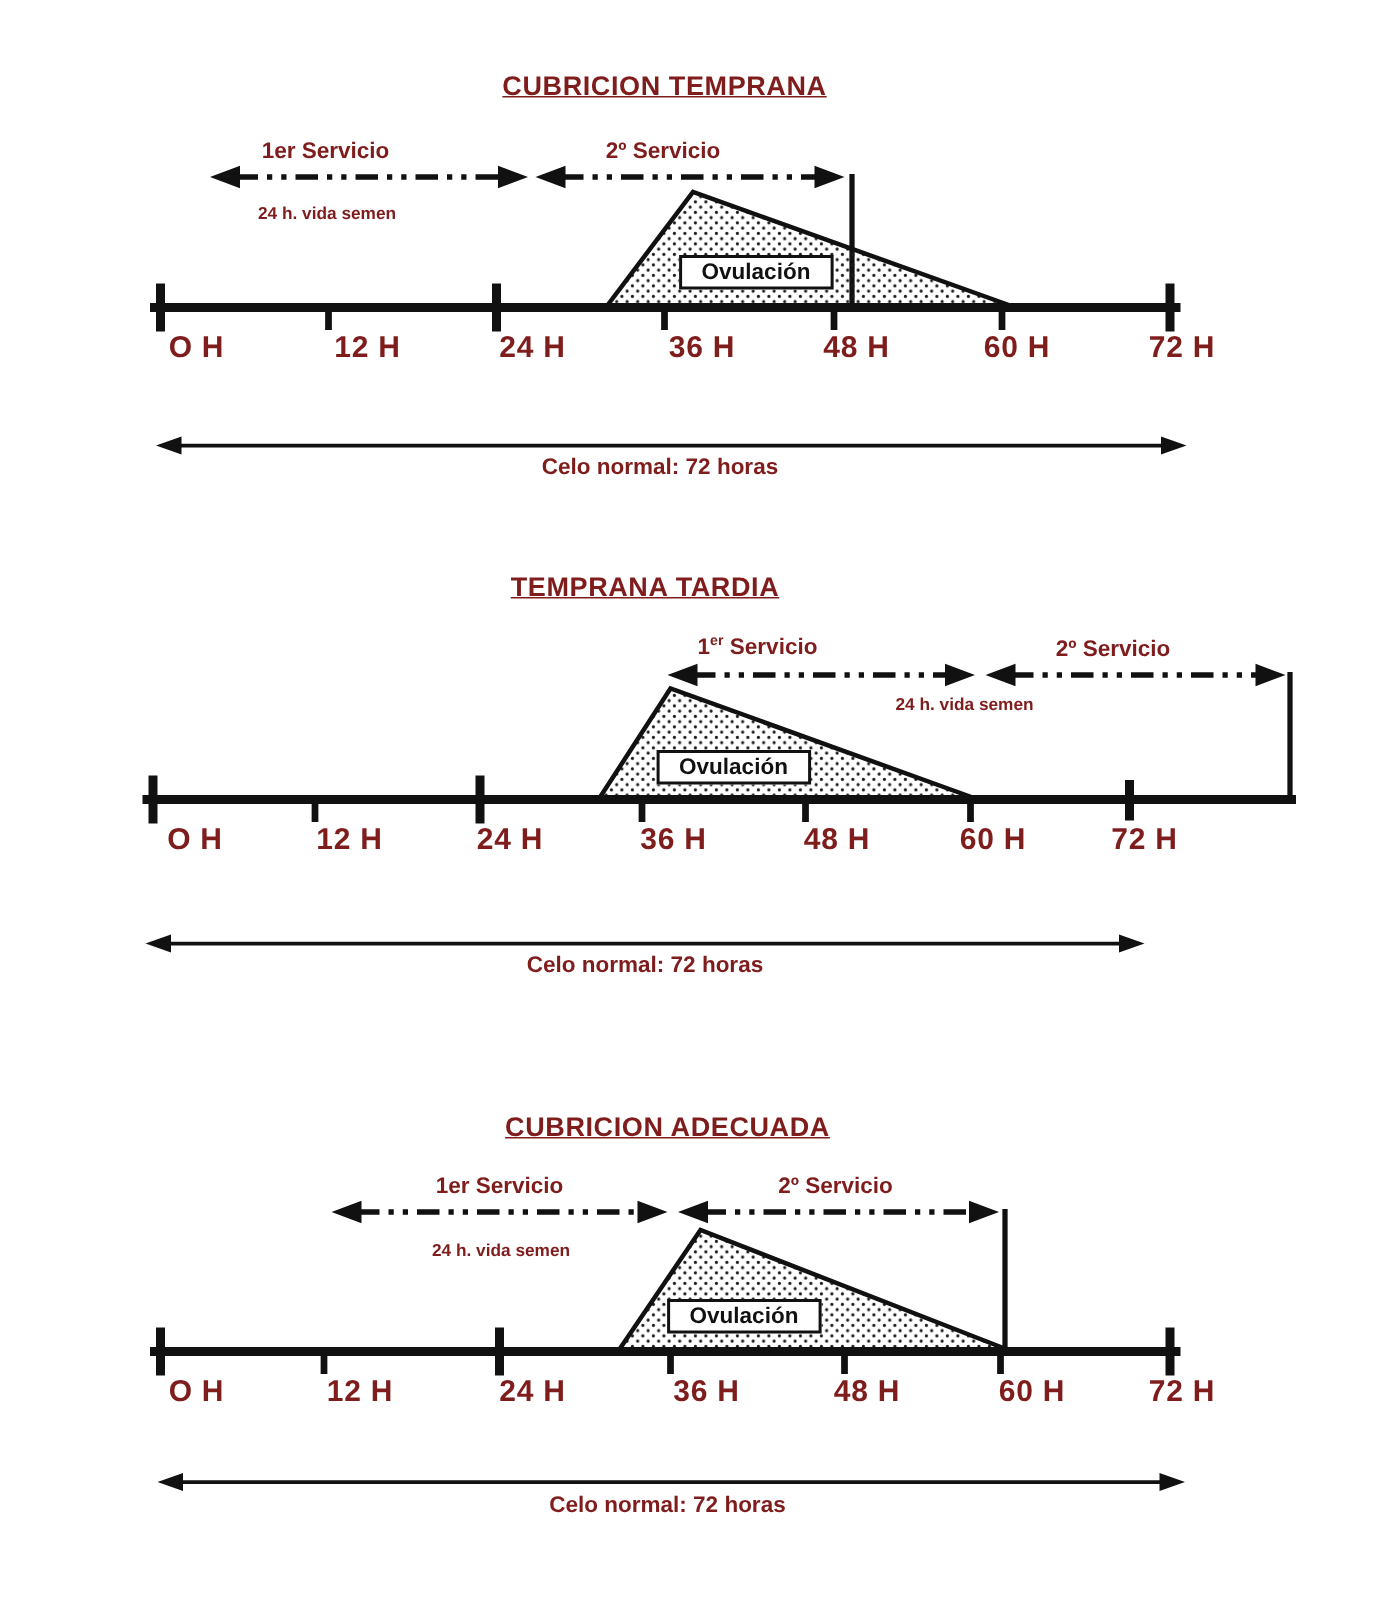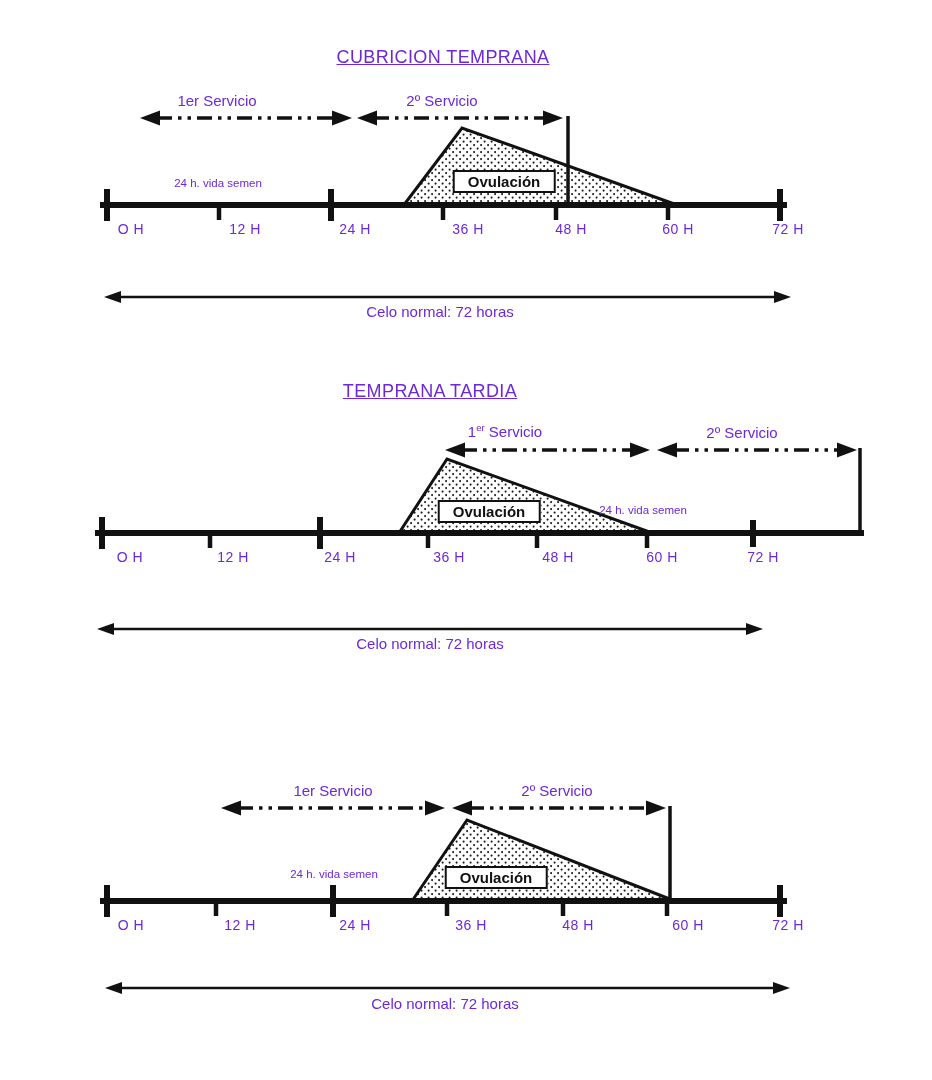--- a/index.html
+++ b/index.html
@@ -3,25 +3,25 @@
 <meta charset="utf-8">
 <style>
   html,body { margin:0; padding:0; background:#fff; }
   .page {
     position:relative; width:932px; height:1080px;
     background:#ffffff; overflow:hidden;
     font-family:"Liberation Sans", sans-serif; color:#111;
   }
   .layer { position:absolute; left:0; top:0; }
   .lbl { position:absolute; transform:translateX(-50%); white-space:nowrap;
-         font-weight:normal; color:#6d28d9; line-height:1.15; }
+         font-weight:bold; color:#7f1d1d; line-height:1.15; }
   .title { font-size:18px; text-decoration:underline; letter-spacing:.4px; }
   .svc   { font-size:15px; }
-  .note  { font-size:11.5px;margin-top:40px; }
-  .tick  { font-size:14px; letter-spacing:.5px; }
+  .note  { font-size:11.5px; }
+  .tick  { font-size:20px; letter-spacing:.5px; }
   .celo  { font-size:15px; }
   .ovul  { position:absolute; transform:translateX(-50%);
            border:2px solid #111; background:#ffffff;
            font-weight:bold; font-size:15px; padding:1px 13px; white-space:nowrap; }
   .sup   { font-size:9.5px; vertical-align:super; line-height:0; }
   svg line, svg polyline { stroke:#111; }
   svg polygon.head { fill:#111; stroke:none; }
   .dashline { stroke-width:3.6; stroke-dasharray:15 6 3.5 6 3.5 6; }
   .axis { stroke-width:6; }
   .tickthrough { stroke-width:6; }
@@ -155,20 +155,21 @@
   <div class="ovul" style="left:489px; top:500px;">Ovulación</div>
   <div class="lbl tick" style="left:130px; top:549px;">O H</div>
   <div class="lbl tick" style="left:233px; top:549px;">12 H</div>
   <div class="lbl tick" style="left:340px; top:549px;">24 H</div>
   <div class="lbl tick" style="left:449px; top:549px;">36 H</div>
   <div class="lbl tick" style="left:558px; top:549px;">48 H</div>
   <div class="lbl tick" style="left:662px; top:549px;">60 H</div>
   <div class="lbl tick" style="left:763px; top:549px;">72 H</div>
   <div class="lbl celo" style="left:430px; top:635px;">Celo normal: 72 horas</div>
 
+  <div class="lbl title" style="left:445px; top:741px;">CUBRICION ADECUADA</div>
   <div class="lbl svc" style="left:333px; top:782px;"><span>1er</span><span class="sup"></span><span> Servicio</span></div>
   <div class="lbl svc" style="left:557px; top:782px;">2º Servicio</div>
   <div class="lbl note" style="left:334px; top:828px;">24 h. vida semen</div>
   <div class="ovul" style="left:496px; top:866px;">Ovulación</div>
   <div class="lbl tick" style="left:131px; top:917px;">O H</div>
   <div class="lbl tick" style="left:240px; top:917px;">12 H</div>
   <div class="lbl tick" style="left:355px; top:917px;">24 H</div>
   <div class="lbl tick" style="left:471px; top:917px;">36 H</div>
   <div class="lbl tick" style="left:578px; top:917px;">48 H</div>
   <div class="lbl tick" style="left:688px; top:917px;">60 H</div>

